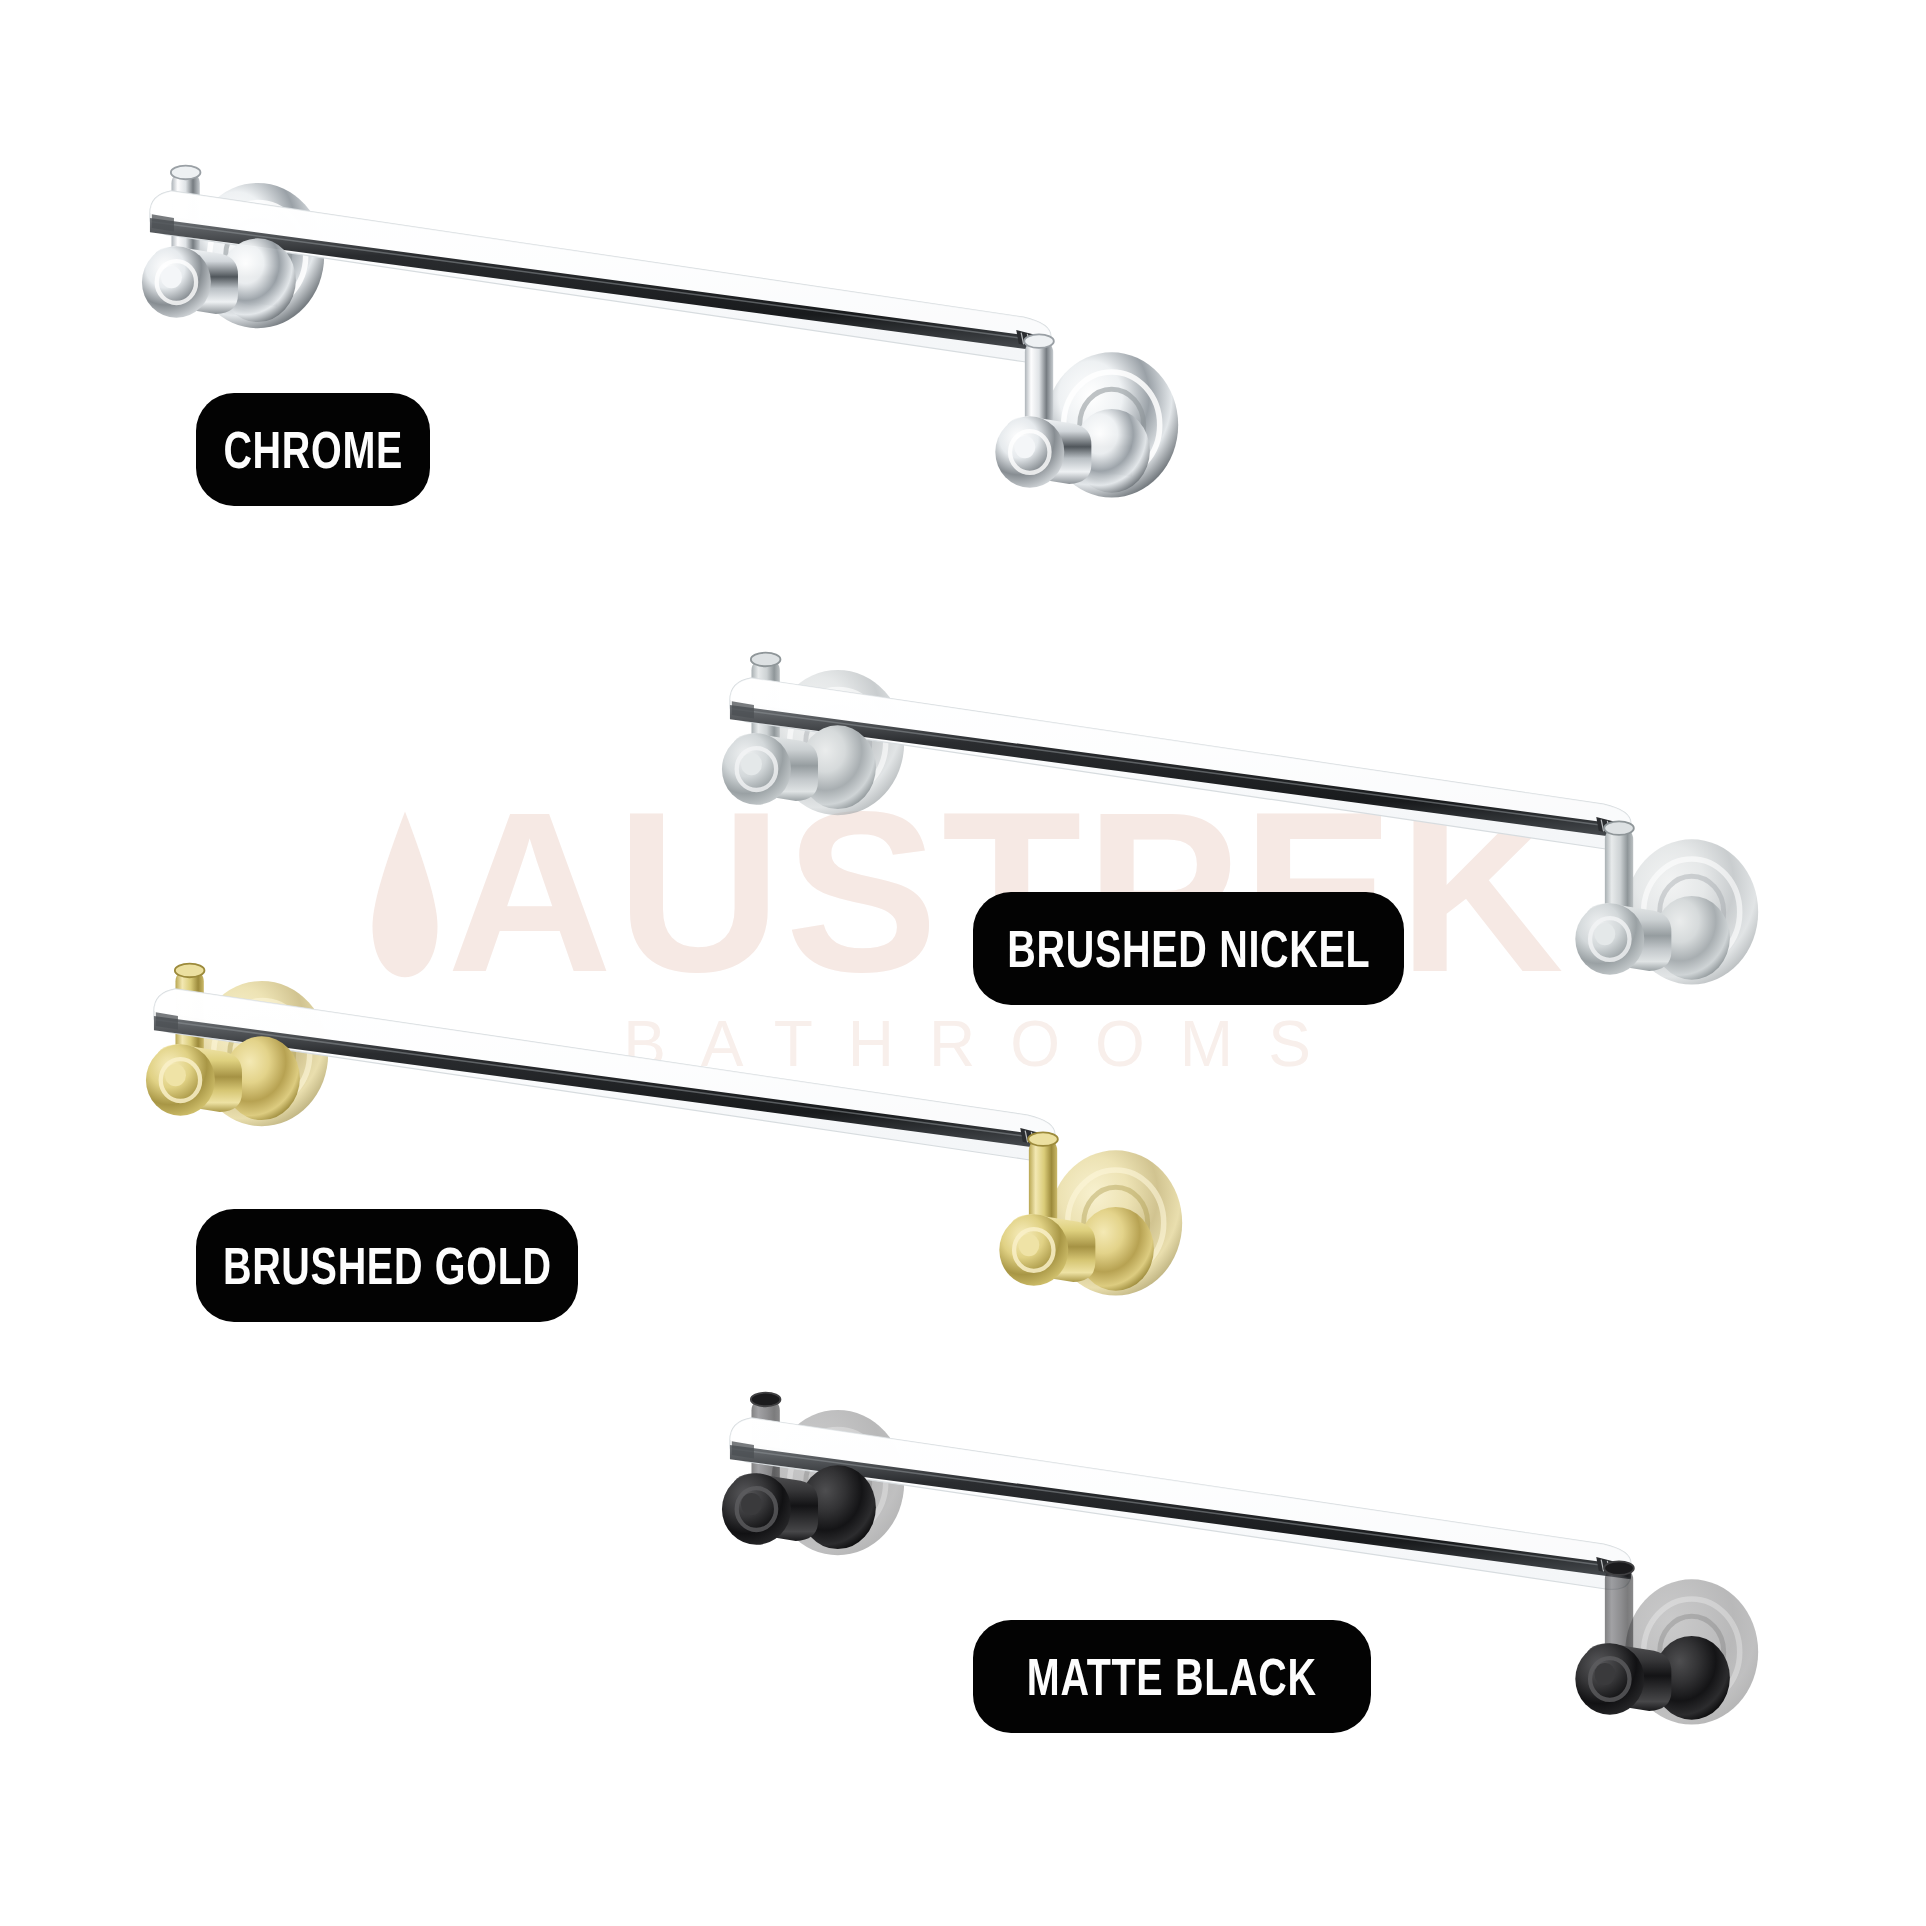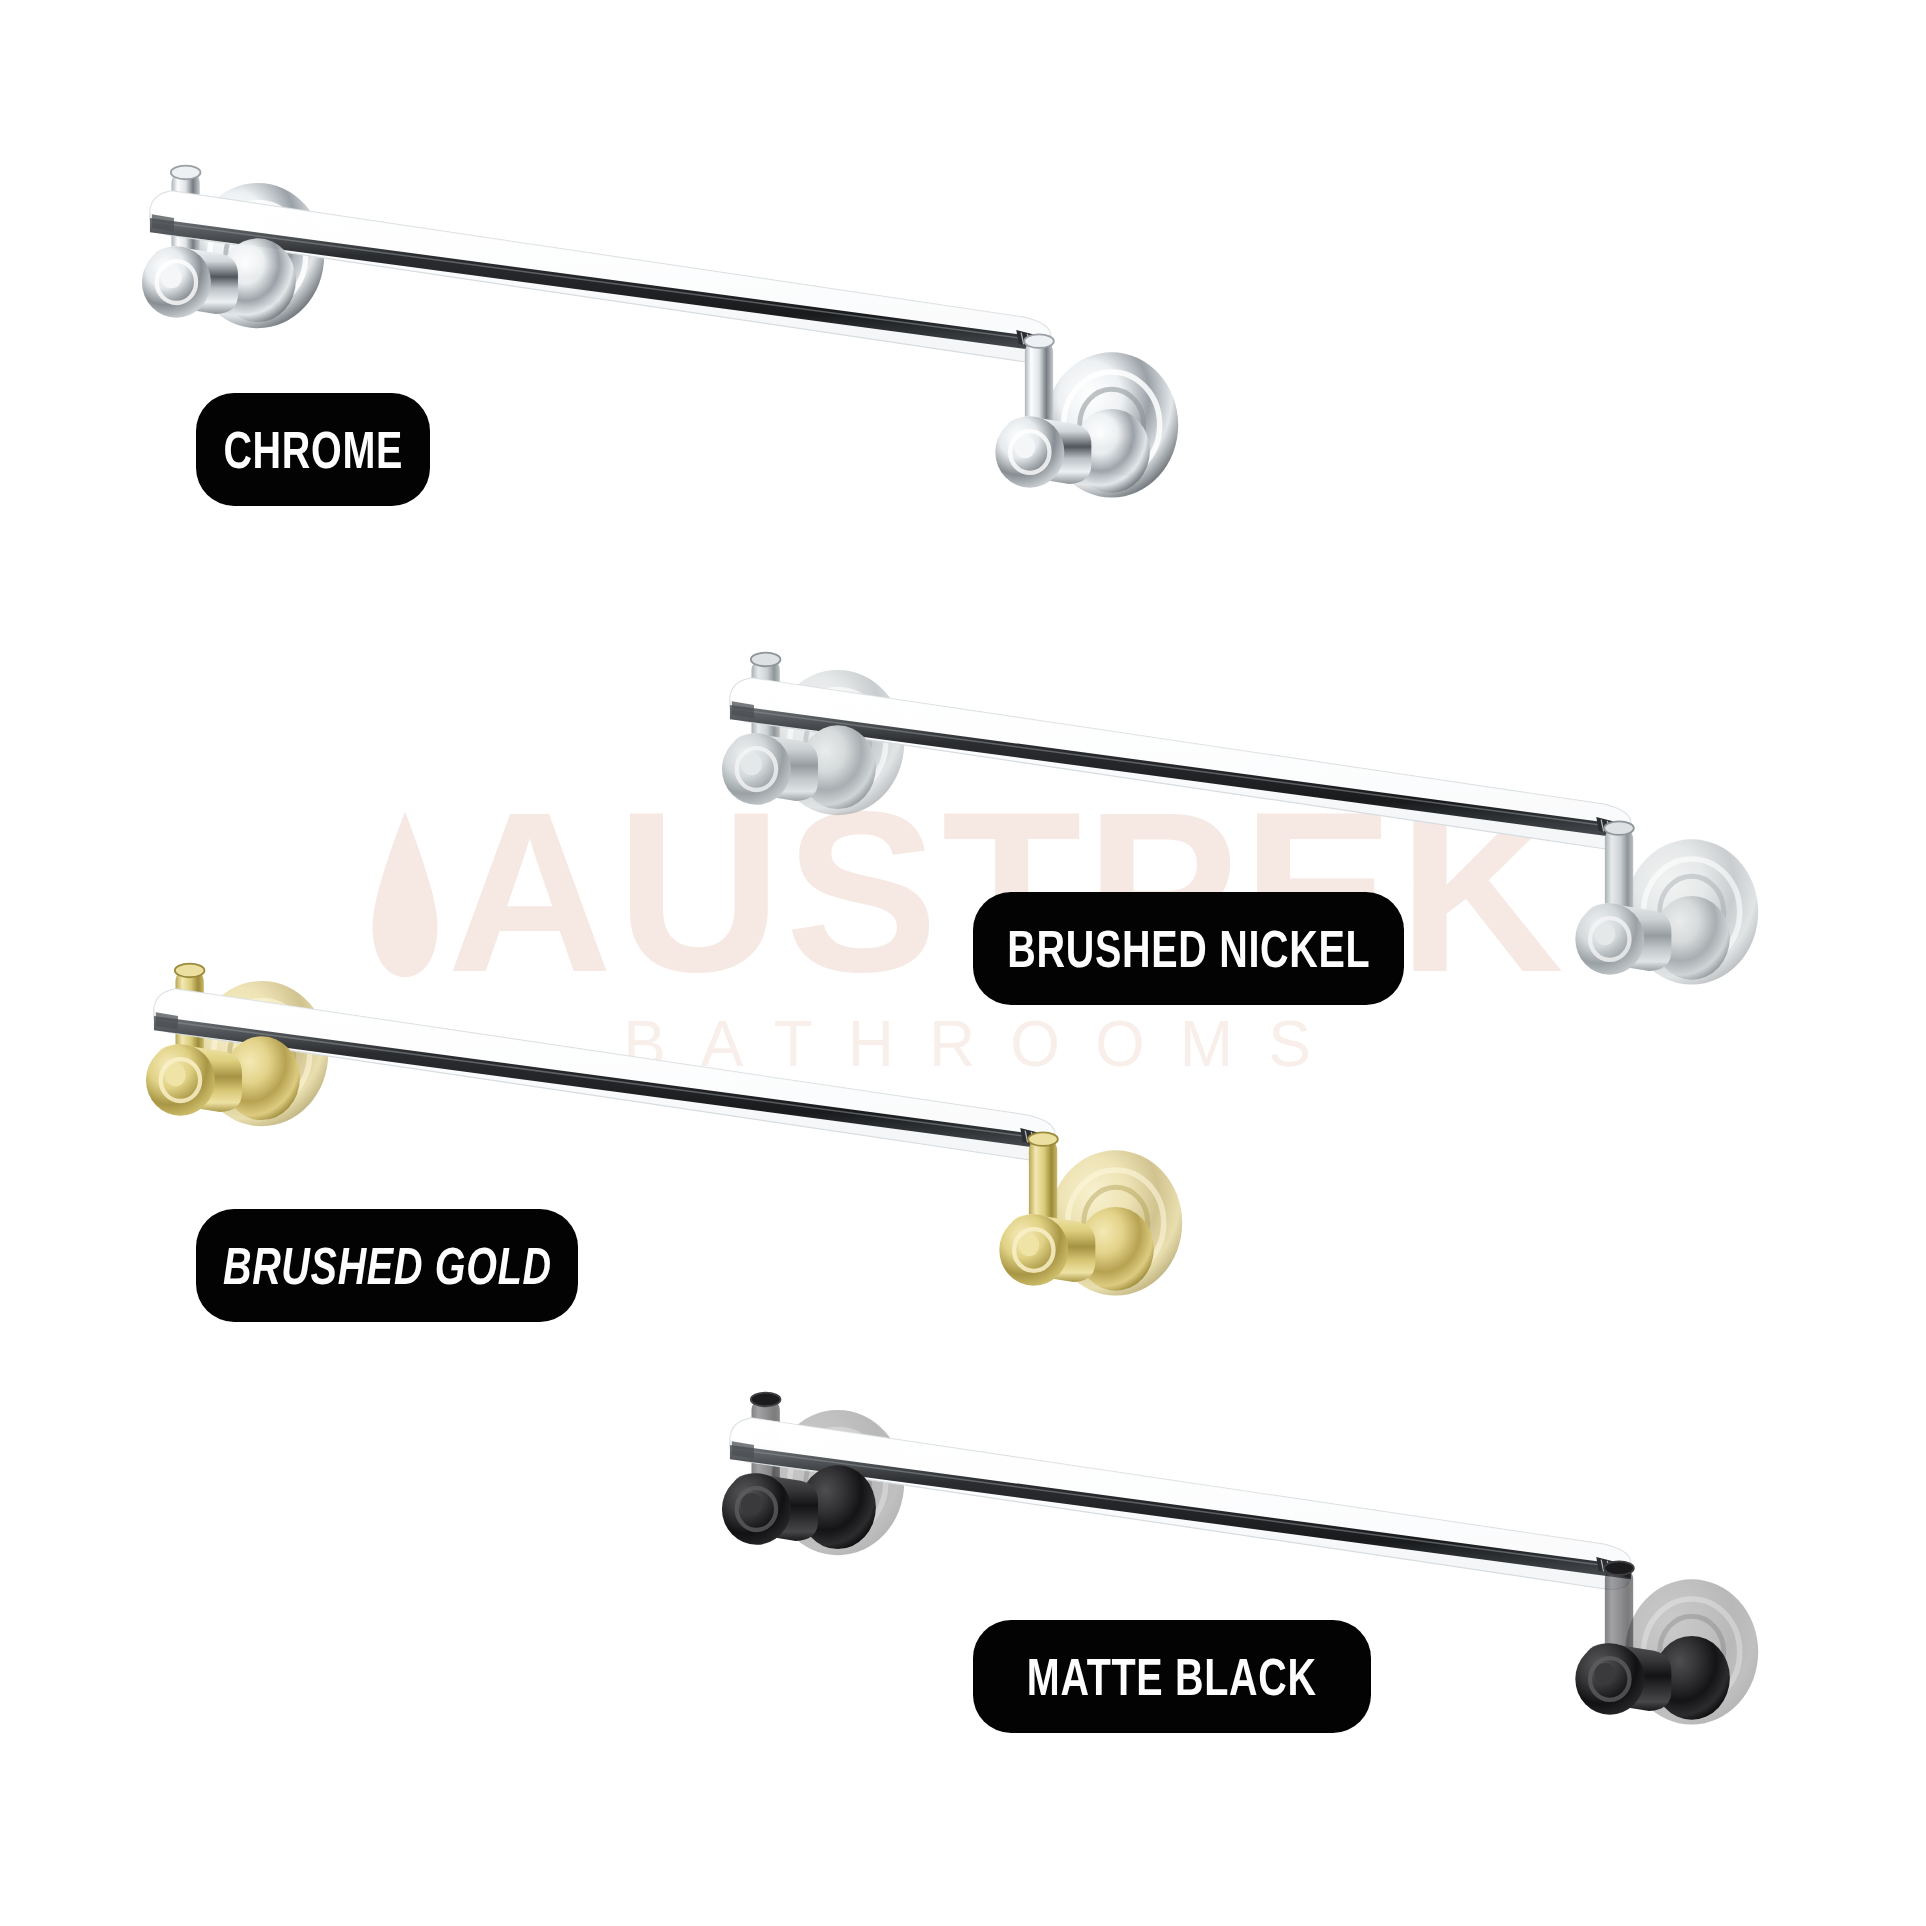--- a/index.html
+++ b/index.html
@@ -345,21 +345,21 @@
       <path d="M1554 436 L1688 458 L1688 524 L1554 502 Z" fill="url(#g-arm)"></path>
       <ellipse cx="1655" cy="482" rx="62" ry="68" fill="url(#g-flange)"></ellipse>
       <path d="M1482 454 Q1482 428 1518 426 L1594 438 Q1622 444 1622 472 L1622 504 Q1622 534 1586 536 L1512 524 Q1482 518 1482 490 Z" fill="url(#g-arm)"></path>
       <ellipse cx="1522" cy="484" rx="56" ry="58" fill="url(#g-knob)"></ellipse>
       <ellipse cx="1522" cy="484" rx="32" ry="34" fill="none" stroke="#f9f0c8" stroke-opacity="0.85" stroke-width="7"></ellipse>
       <ellipse cx="1514" cy="476" rx="17" ry="18" fill="#efe3a6"></ellipse>
     </g>
   </svg>
 </div>
 
-<div class="label-pill" style="left:196px;top:1209px;width:382px;height:113px;font-style:italic;">
+<div class="label-pill" style="left:196px;top:1209px;width:382px;height:113px;">
   <span>BRUSHED GOLD</span>
 </div>
 
 <div class="shelf" id="shelf-black" style="left:672px;top:1381px;width:1202px;height:431px;">
   <svg class="plate" width="1202" height="431" viewBox="0 0 1950 700">
     <defs>
       <linearGradient id="b-glasstop" x1="0" y1="0" x2="0.35" y2="1">
         <stop offset="0" stop-color="#ffffff" stop-opacity="0.99"></stop>
         <stop offset="0.5" stop-color="#fbfcfd" stop-opacity="0.99"></stop>
         <stop offset="1" stop-color="#f4f6f8" stop-opacity="0.99"></stop>

